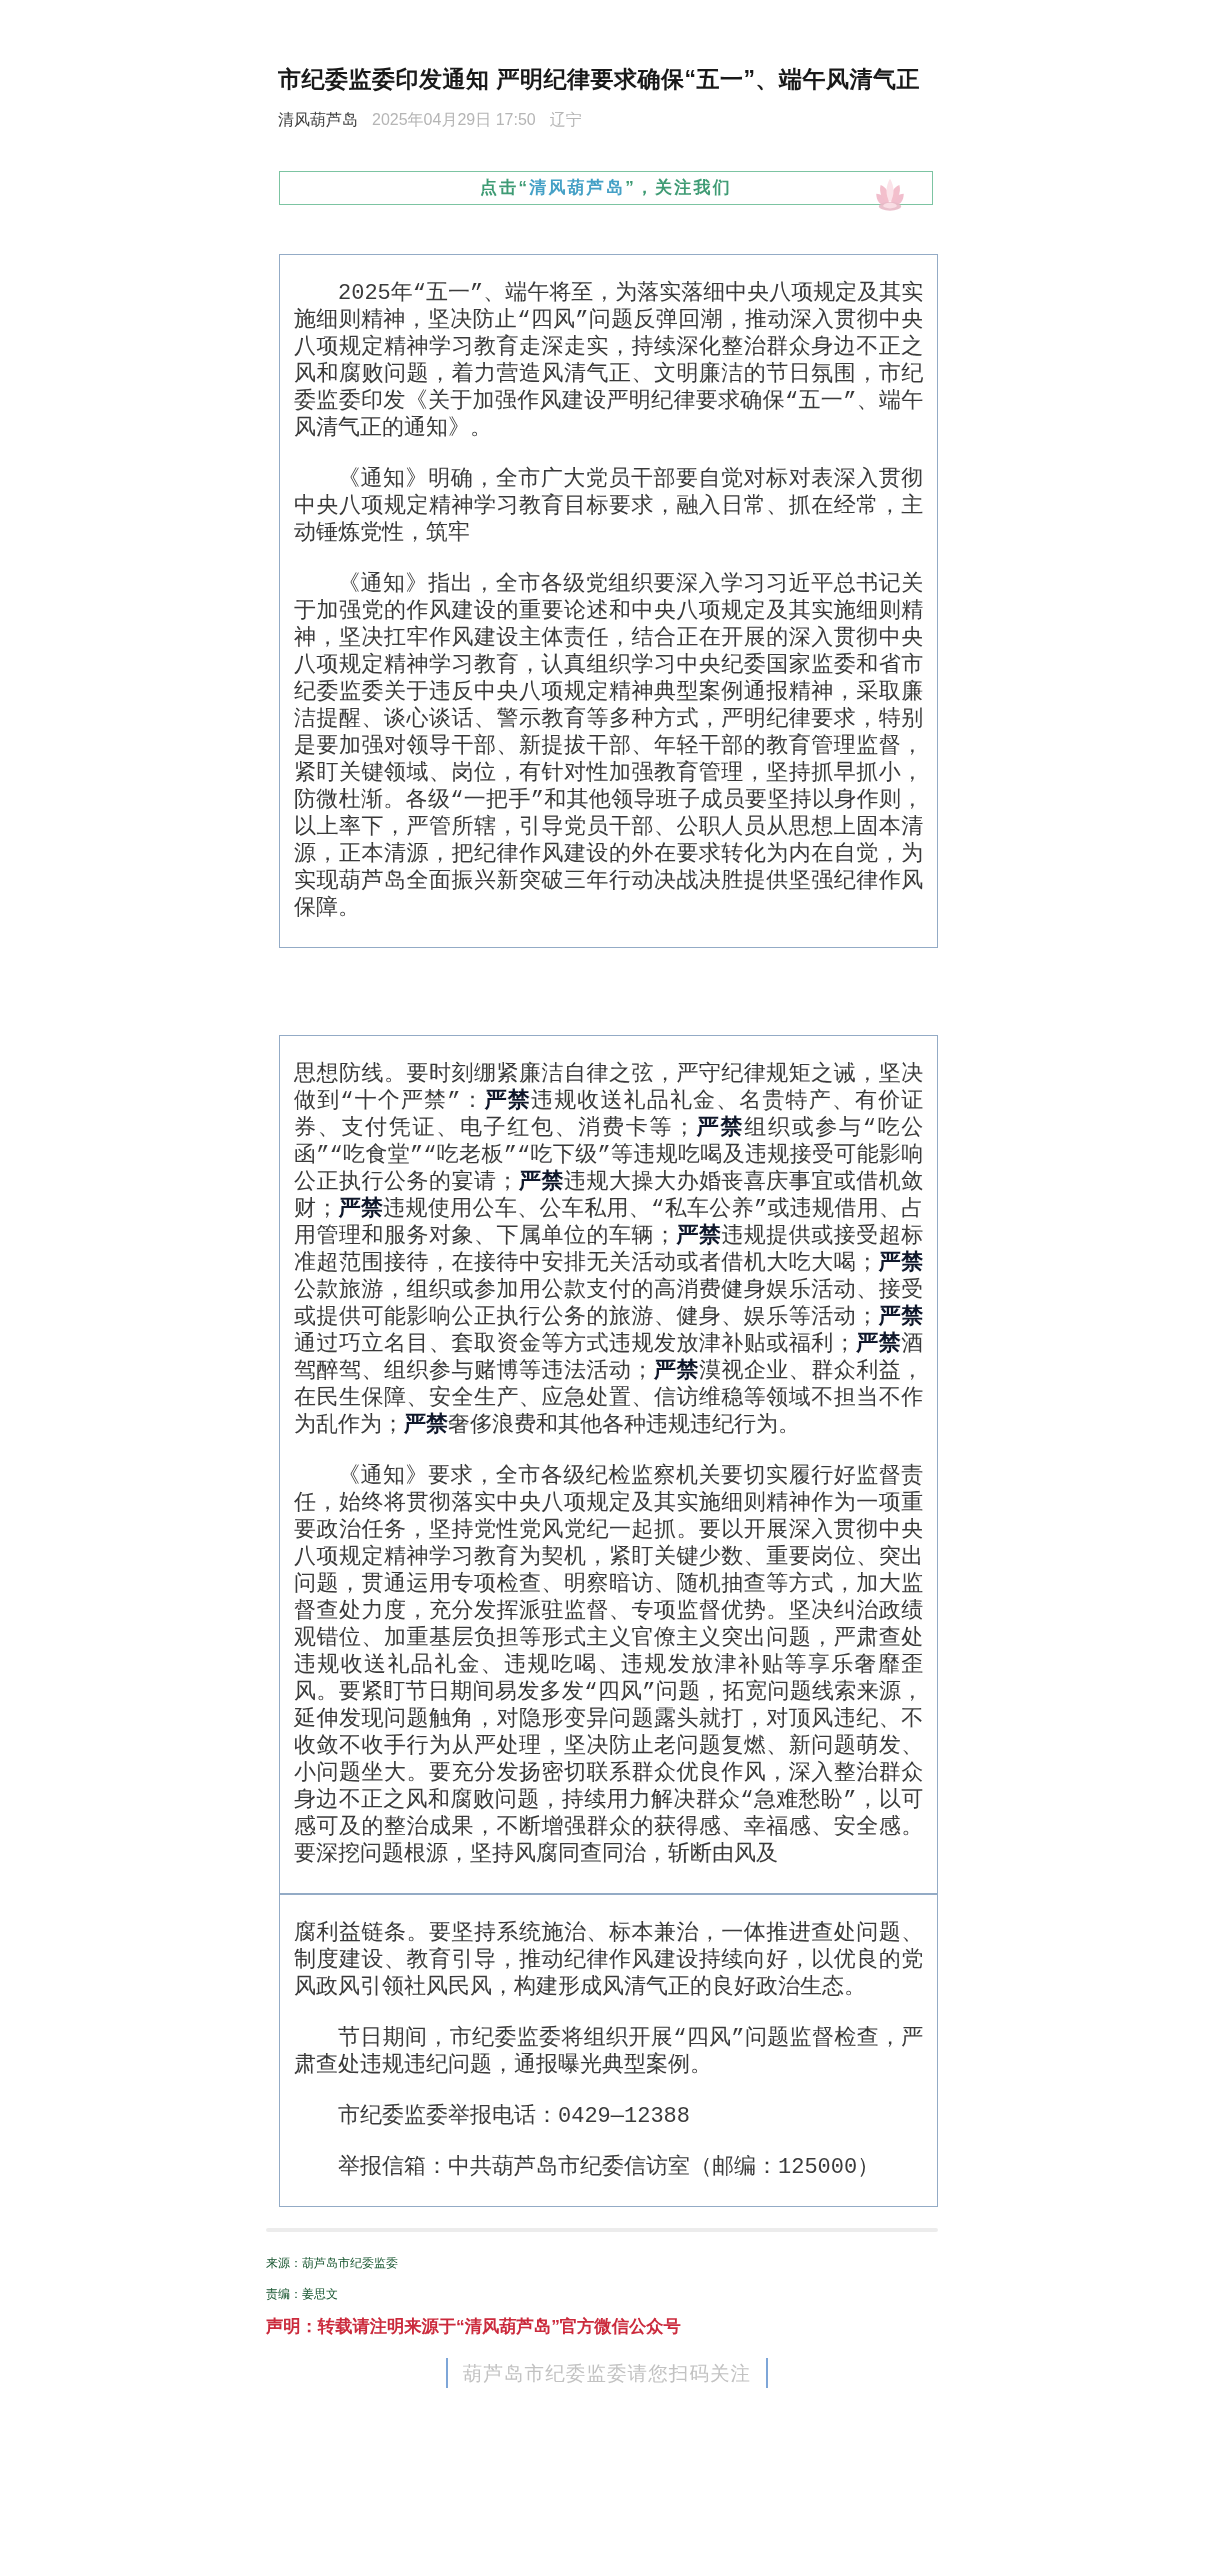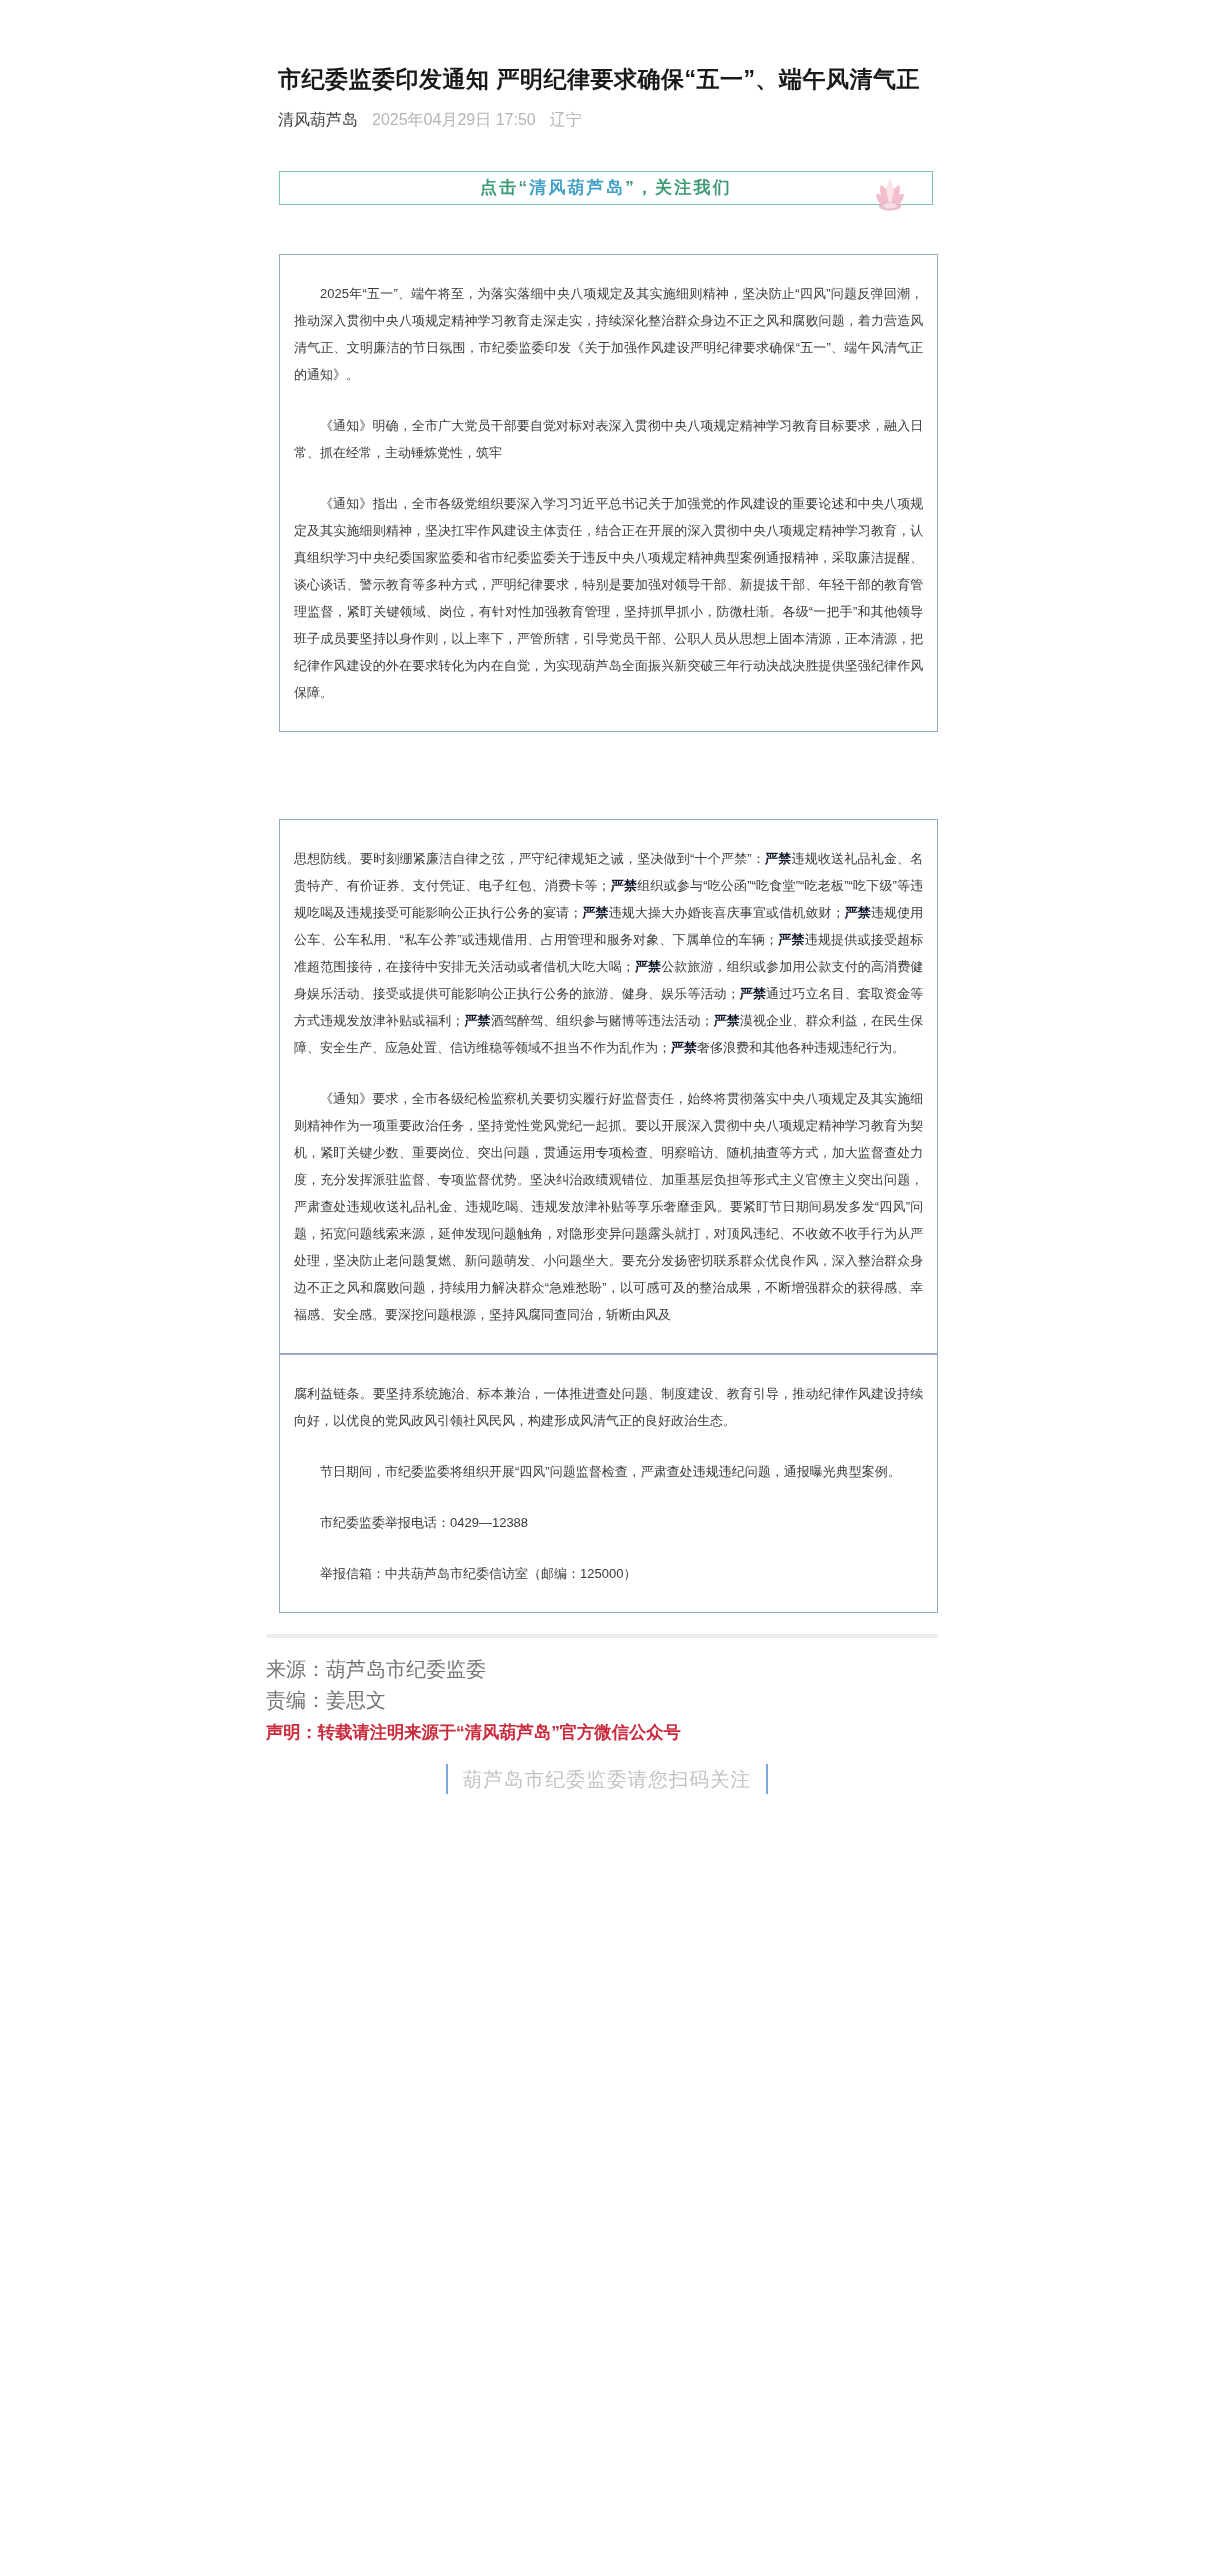--- a/index.html
+++ b/index.html
@@ -64,41 +64,42 @@
     margin:0 9.7px 0 13px;
     border:1.6px solid #93abc6;
     padding:25px 14px;
     background:#ffffff;
   }
   .box1{margin-top:49px;}
   .box2{margin-top:87px;}
   .box3{}
   .para{
     margin:24px 0 0 0;
-    font-size:13px;
+    font-size:22px;
     line-height:27px;
     color:#3a3a3a;
     text-align:justify;
     text-indent:2em;
     word-break:break-all;
+    font-family:Liberation Mono, monospace;
   }
   .para:first-child{margin-top:0;}
   .para.noindent{text-indent:0;}
   .para .b{font-weight:bold;color:#0f172a;margin-top:13px;}
   .divider{
     margin:21.6px 9.7px 0 0;
     height:4.3px;
     border-radius:2.2px;
     background:#ececec;
   }
   .credit{
     margin-top:18.4px;
-    font-size:20px;
+    font-size:12px;
     line-height:24px;
-    color:#737373;
+    color:#14532d;
   }
   .credit + .credit{margin-top:7.6px;}
   .statement{
     margin-top:7.6px;
     font-size:17.3px;
     line-height:24px;
     font-weight:bold;
     color:#cb2a3c;
   }
   .qr-line{

